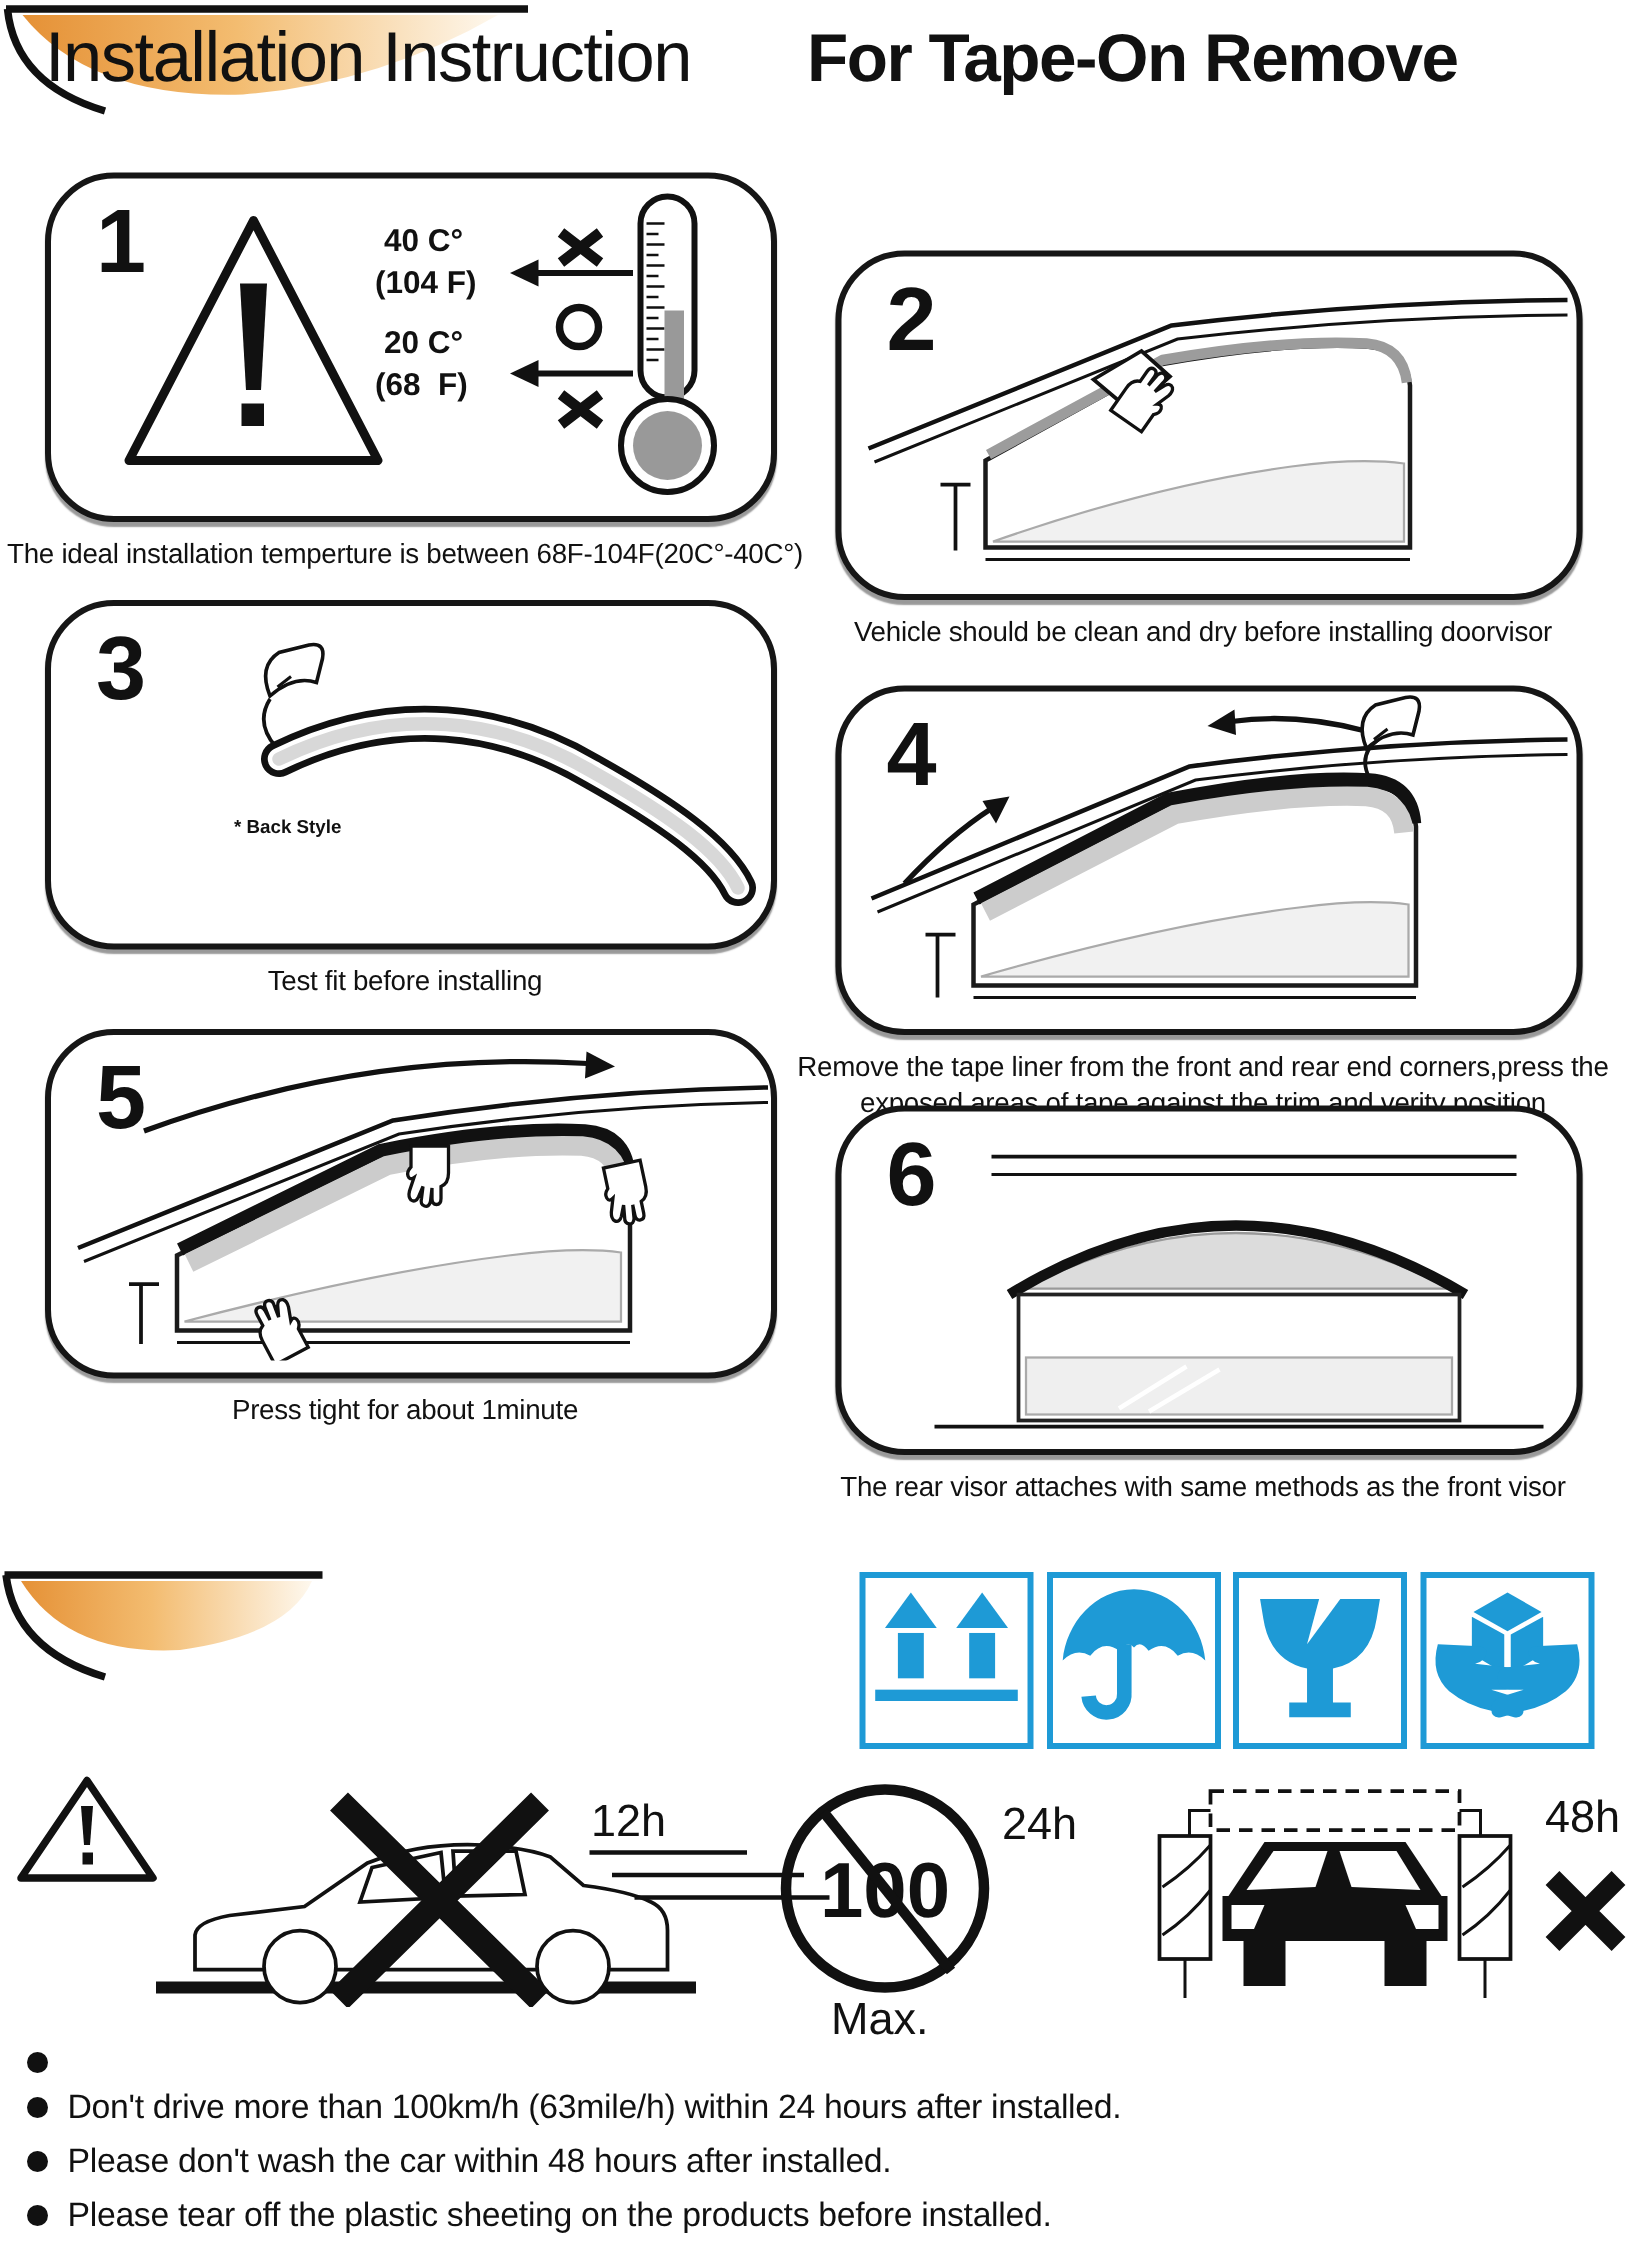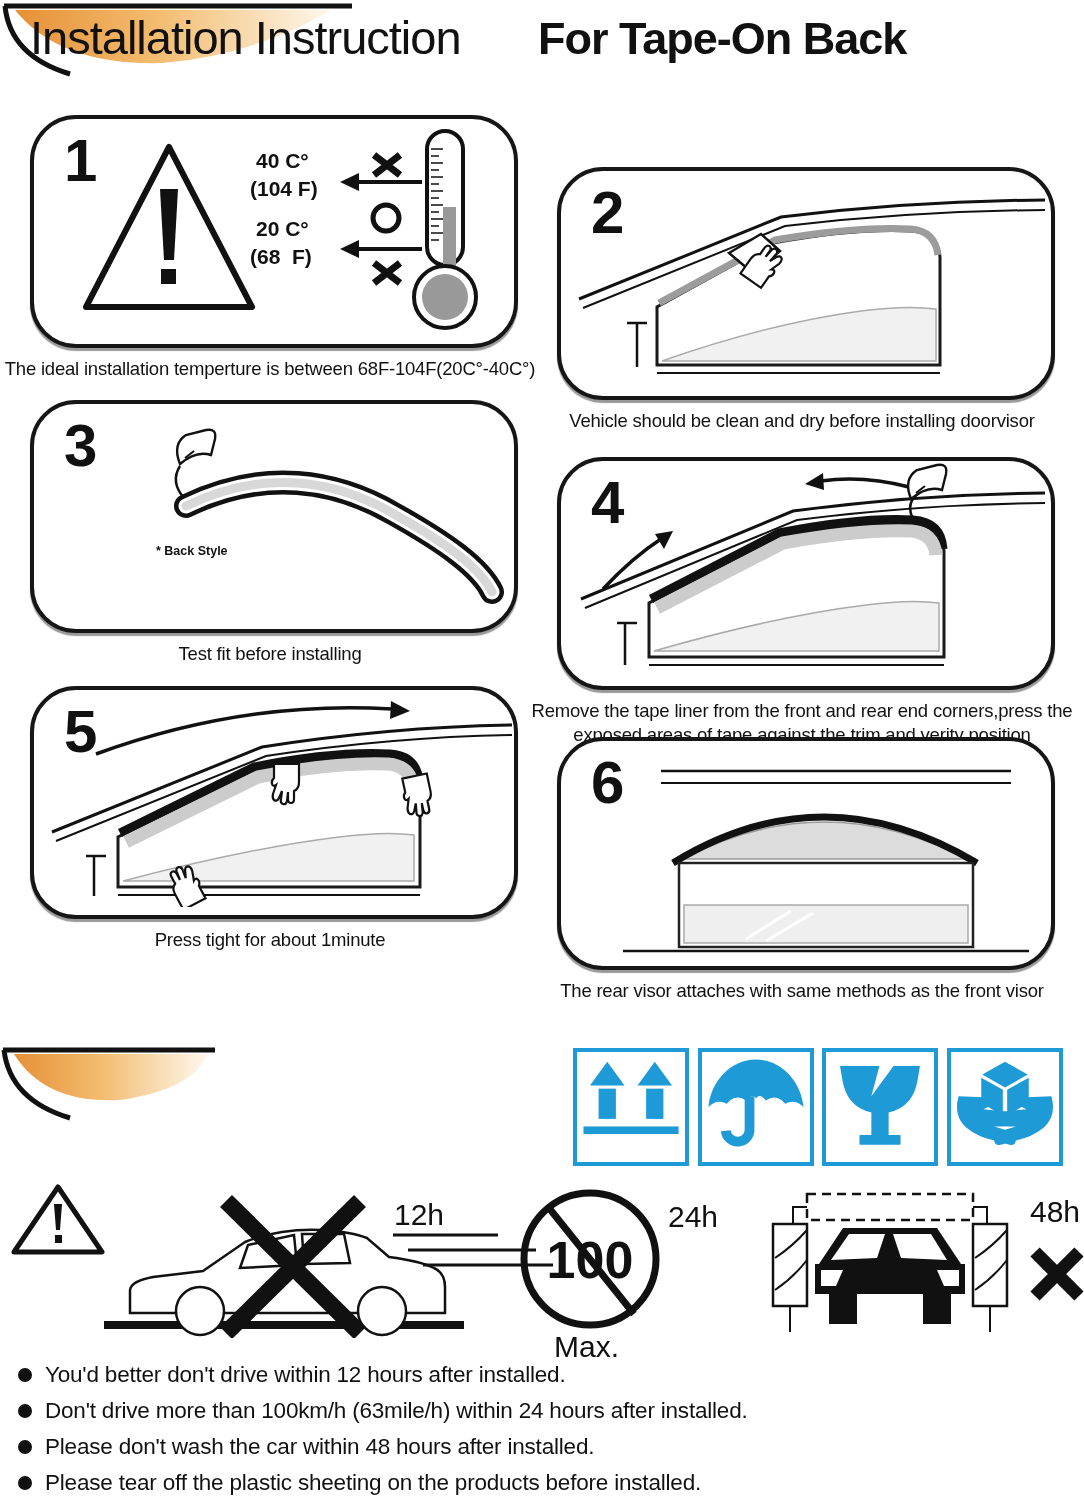--- a/index.html
+++ b/index.html
@@ -51,21 +51,21 @@
       </g>
     </defs>
   </svg>
 
   <svg class="abs" style="left:0;top:0" width="380" height="92" viewBox="0 0 380 92">
     <path d="M15,10 L332,10 Q252,56 162,63 Q60,66 15,10 Z" fill="url(#og)"></path>
     <path d="M4,6 L352,6" fill="none" stroke="#111" stroke-width="5"></path>
     <path d="M5,6 Q10,56 70,74" fill="none" stroke="#111" stroke-width="5"></path>
   </svg>
   <div class="title-main">Installation Instruction</div>
-  <div class="title-sub">For Tape-On Back</div>
+  <div class="title-sub">For Tape-On Remove</div>
 
   <div class="panel w480" style="left:30px;top:115px;">
     <div class="pbox">
       <svg width="480" height="217" viewBox="0 0 480 217">
         <polygon points="135,28 218,188 52,188" fill="none" stroke="#111" stroke-width="6" stroke-linejoin="round"></polygon>
         <polygon points="126,70 144,70 140,141 130,141" fill="#111"></polygon>
         <rect x="127" y="150" width="15" height="15" fill="#111"></rect>
         <path d="M340,36 L366,56 M366,36 L340,56" stroke="#111" stroke-width="7"></path>
         <line x1="388" y1="63" x2="322" y2="63" stroke="#111" stroke-width="4"></line>
         <polygon points="306,63 325,54 325,72" fill="#111"></polygon>
@@ -274,21 +274,20 @@
     </g>
   </svg>
   <span class="caut-label" style="left:1030px;top:1195px;">48h</span>
   <svg class="abs" style="left:1028px;top:1246px;" width="58" height="56" viewBox="0 0 58 56">
     <path d="M7,6 L51,50 M51,6 L7,50" stroke="#111" stroke-width="13"></path>
   </svg>
 
   <div class="bullets">
     <div class="brow">
       <span class="bdot"></span>
-      <span>You'd better don't drive within 12 hours after installed.</span>
     </div>
     <div class="brow">
       <span class="bdot"></span>
       <span>Don't drive more than 100km/h (63mile/h) within 24 hours after installed.</span>
     </div>
     <div class="brow">
       <span class="bdot"></span>
       <span>Please don't wash the car within 48 hours after installed.</span>
     </div>
     <div class="brow">

